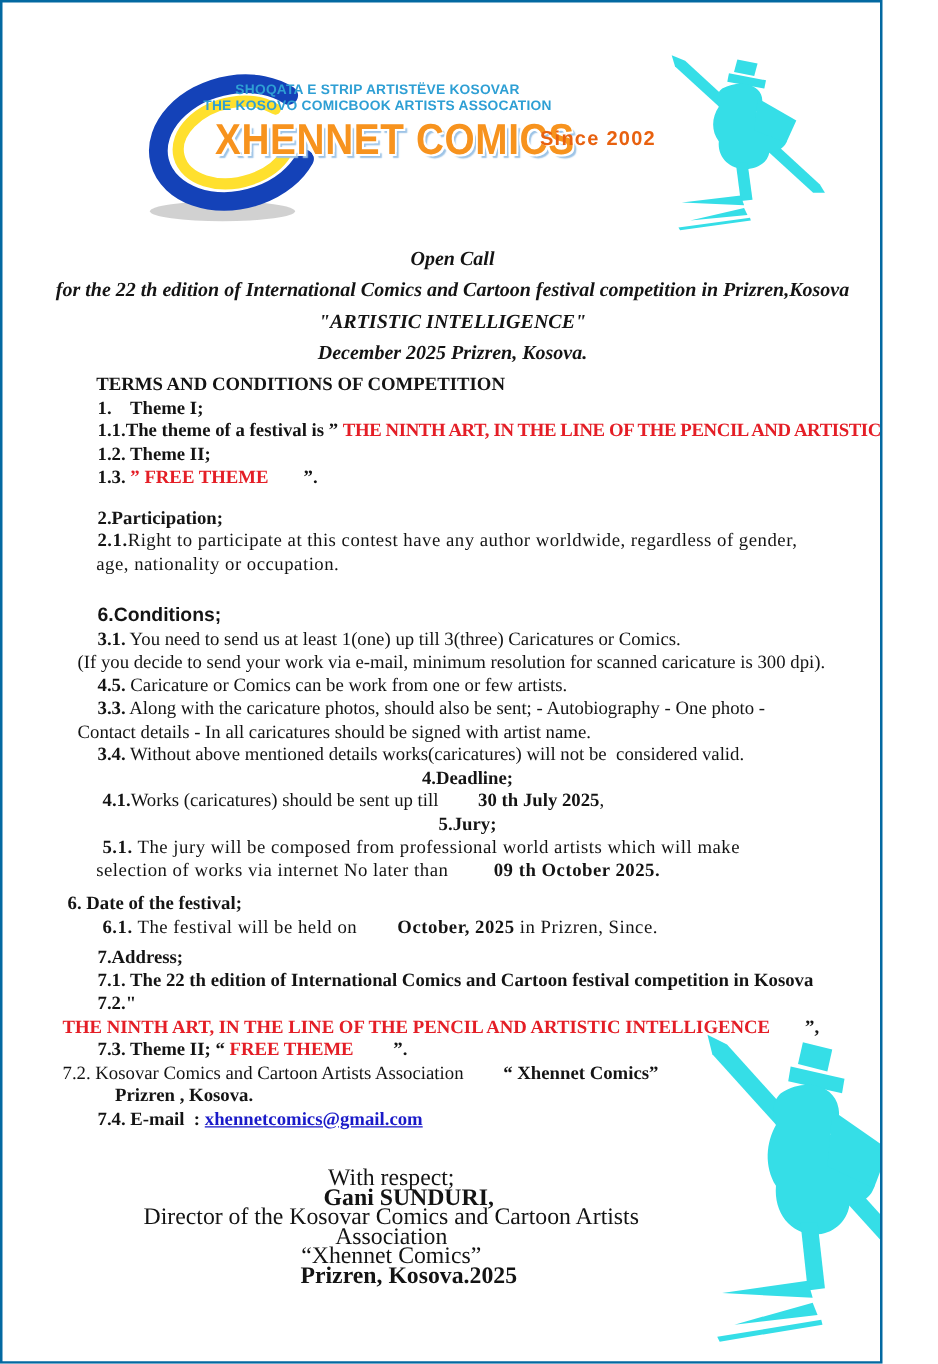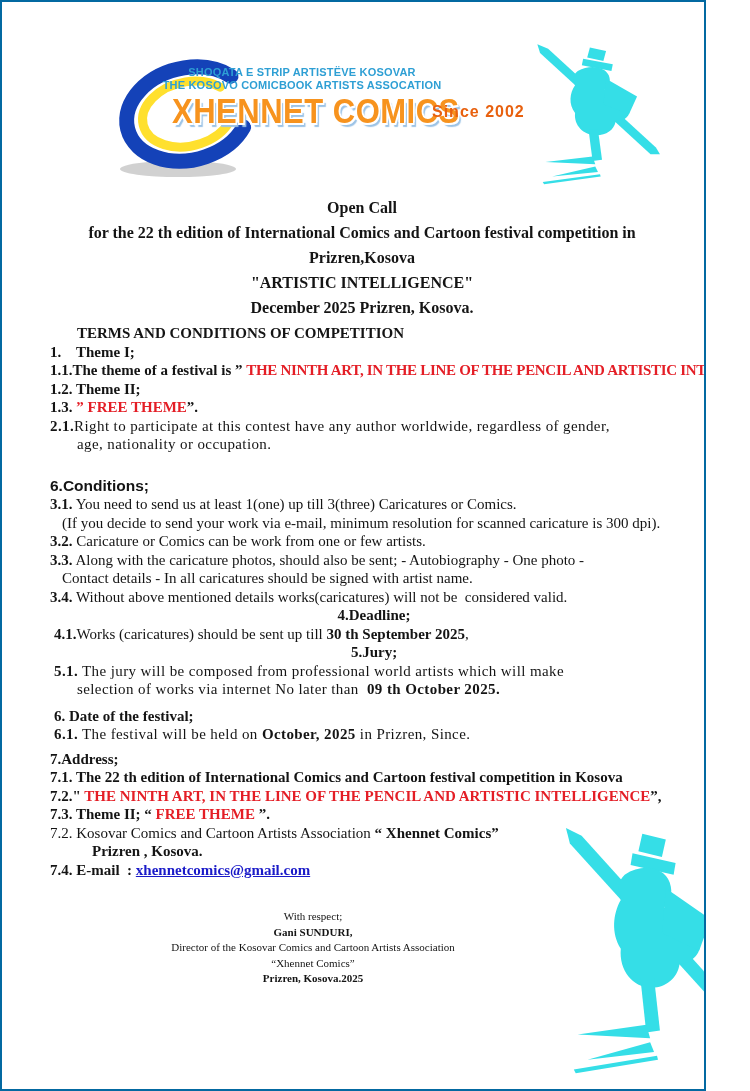--- a/index.html
+++ b/index.html
@@ -34,38 +34,38 @@
     color:var(--sinceorange);letter-spacing:1px;white-space:nowrap;
   }
   .sil{color:var(--cyan);position:absolute;}
   .sil-top{left:534px;top:40px;width:128px;height:150px;}
   .sil-bottom{left:562px;top:822px;width:186px;height:263px;}
   
   .doc{
     position:absolute;left:0;top:0;width:100%;box-sizing:border-box;
     padding:193px 10px 0 48px;font-size:15px;line-height:18.5px;
   }
-  .title{text-align:center;font-weight:bold;font-size:16px;line-height:25px;margin-left:-10px;margin-right:10px;}
-  .b{font-weight:bold;}
+  .title{text-align:center;font-weight:bold;font-size:16px;line-height:25px;margin-left:-10px;margin-right:10px;font-style:italic;}
+  .b{font-weight:bold;margin-left:28px;}
   .red{color:var(--red);font-weight:bold;}
   .sans{font-family:"Liberation Sans",sans-serif;font-size:15.5px;}
   .pre{white-space:pre-wrap;}
   .nowrap{white-space:nowrap;}
   .tight{letter-spacing:-0.3px;}
   .wide{letter-spacing:.4px;}
   .ml27{margin-left:27px;}
   .ml12{margin-left:12px;}
   .ml42{margin-left:42px;}
   .ml4{margin-left:4px;}
   .mt4{margin-top:4px;} .mt14{margin-top:14px;} .mt23{margin-top:23px;}
   .mt12{text-align:center;} .mt8{margin-top:8px;} .mt6{margin-top:6px;}
   .link{color:var(--link);font-weight:bold;text-decoration:underline;cursor:pointer;}
   .footer{
     margin-top:30px;width:430px;margin-left:48px;text-align:center;
-    font-size:11px;line-height:15.5px;
+    font-size:19px;line-height:15.5px;
   }
 </style>
 </head>
 <body>
 
 <div class="page">
 
   <svg width="0" height="0" style="position:absolute" aria-hidden="true">
     <defs>
       <g id="sil-shape" fill="currentColor">
@@ -112,33 +112,34 @@
       <div>December 2025 Prizren, Kosova.</div>
     </div>
 
     <div class="b ml27 mt4">TERMS AND CONDITIONS OF COMPETITION</div>
 
     <div class="b pre">1.    Theme I;</div>
     <div class="nowrap"><span class="b">1.1.The theme of a festival is ” </span><span class="red tight">THE NINTH ART, IN THE LINE OF THE PENCIL AND ARTISTIC INTELLIGENCE</span></div>
     <div class="b">1.2. Theme II;</div>
     <div><span class="b">1.3. </span><span class="red">” FREE THEME</span><span class="b">”.</span></div>
 
+    <div class="b mt14">2.Participation;</div>
     <div class="wide"><span class="b">2.1.</span><span>Right to participate at this contest have any author worldwide, regardless of gender,</span></div>
     <div class="ml27 wide">age, nationality or occupation.</div>
 
     <div class="b sans mt23">6.Conditions;</div>
     <div><span class="b">3.1.</span><span class="pre"> You need to send us at least 1(one) up till 3(three) Caricatures or Comics.</span></div>
     <div class="ml12 nowrap">(If you decide to send your work via e-mail, minimum resolution for scanned caricature is 300 dpi).</div>
-    <div><span class="b">3.2.</span><span class="pre"> Caricature or Comics can be work from one or few artists.</span></div>
+    <div><span class="b">4.5.</span><span class="pre"> Caricature or Comics can be work from one or few artists.</span></div>
     <div><span class="b">3.3.</span><span class="pre"> Along with the caricature photos, should also be sent; - Autobiography - One photo -</span></div>
     <div class="ml12">Contact details - In all caricatures should be signed with artist name.</div>
     <div><span class="b">3.4.</span><span class="pre"> Without above mentioned details works(caricatures) will not be  considered valid.</span></div>
 
     <div class="b mt12 ml4">4.Deadline;</div>
-    <div class="ml4"><span class="b">4.1.</span><span>Works (caricatures) should be sent up till </span><span class="b">30 th September 2025</span><span>,</span></div>
+    <div class="ml4"><span class="b">4.1.</span><span>Works (caricatures) should be sent up till </span><span class="b">30 th July 2025</span><span>,</span></div>
 
     <div class="b mt12 ml4">5.Jury;</div>
     <div class="ml4 wide"><span class="b">5.1.</span><span class="pre"> The jury will be composed from professional world artists which will make</span></div>
     <div class="ml27 wide pre"><span>selection of works via internet No later than  </span><span class="b">09 th October 2025.</span></div>
 
     <div class="b mt8 ml4">6. Date of the festival;</div>
     <div class="ml4 wide"><span class="b">6.1.</span><span> The festival will be held on </span><span class="b">October, 2025</span><span> in Prizren, Since.</span></div>
 
     <div class="b mt6">7.Address;</div>
     <div class="b nowrap">7.1. The 22 th edition of International Comics and Cartoon festival competition in Kosova</div>

